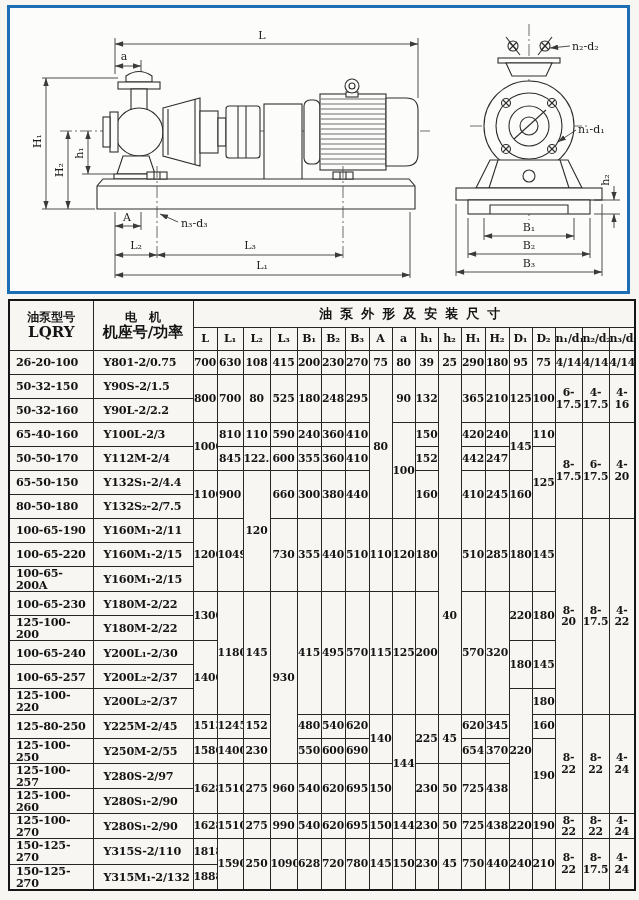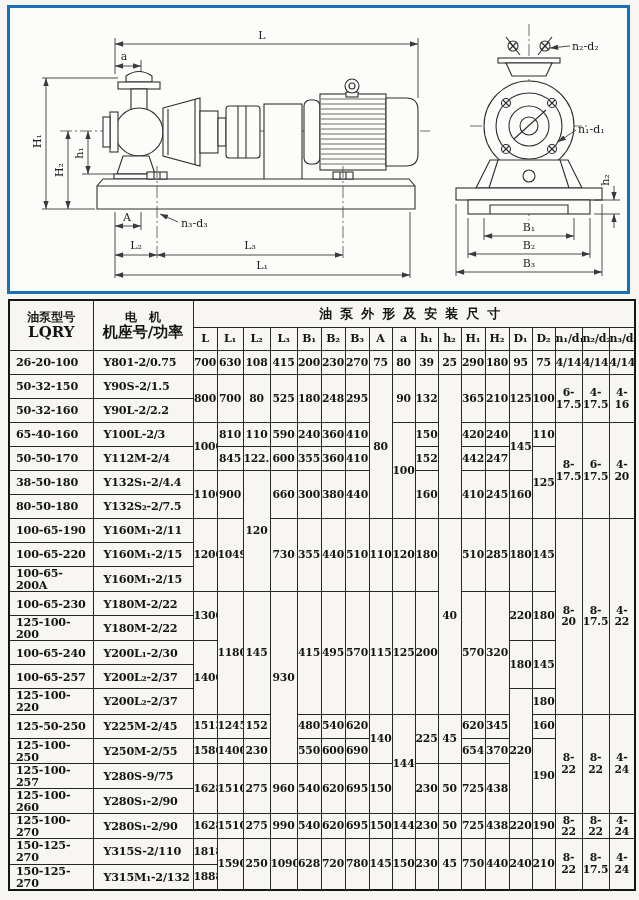--- a/index.html
+++ b/index.html
@@ -347,21 +347,21 @@
             <td>600</td>
             <td>355</td>
             <td>360</td>
             <td>410</td>
             <td>152</td>
             <td>442</td>
             <td>247</td>
             <td rowspan="3">125</td>
           </tr>
           <tr>
-            <td class="c-model">38-50-180</td>
+            <td class="c-model">65-50-150</td>
             <td class="c-motor">Y132S₁-2/4.4</td>
             <td rowspan="2">1100</td>
             <td rowspan="2">900</td>
             <td rowspan="5">120</td>
             <td rowspan="2">660</td>
             <td rowspan="2">300</td>
             <td rowspan="2">380</td>
             <td rowspan="2">440</td>
             <td rowspan="2">160</td>
             <td rowspan="2">410</td>
@@ -434,21 +434,21 @@
             <td class="c-model">100-65-257</td>
             <td class="c-motor">Y200L₂-2/37</td>
           </tr>
           <tr>
             <td class="c-model">125-100-220</td>
             <td class="c-motor">Y200L₂-2/37</td>
             <td rowspan="5">220</td>
             <td>180</td>
           </tr>
           <tr>
-            <td class="c-model">125-50-250</td>
+            <td class="c-model">125-80-250</td>
             <td class="c-motor">Y225M-2/45</td>
             <td>1513</td>
             <td>1245</td>
             <td>152</td>
             <td>480</td>
             <td>540</td>
             <td>620</td>
             <td rowspan="2">140</td>
             <td rowspan="4">144</td>
             <td rowspan="2">225</td>
@@ -468,21 +468,21 @@
             <td>230</td>
             <td>550</td>
             <td>600</td>
             <td>690</td>
             <td>654</td>
             <td>370</td>
             <td rowspan="3">190</td>
           </tr>
           <tr>
             <td class="c-model">125-100-257</td>
-            <td class="c-motor">Y280S-9/75</td>
+            <td class="c-motor">Y280S-2/97</td>
             <td rowspan="2">1628</td>
             <td rowspan="2">1510</td>
             <td rowspan="2">275</td>
             <td rowspan="2">960</td>
             <td rowspan="2">540</td>
             <td rowspan="2">620</td>
             <td rowspan="2">695</td>
             <td rowspan="2">150</td>
             <td rowspan="2">230</td>
             <td rowspan="2">50</td>

